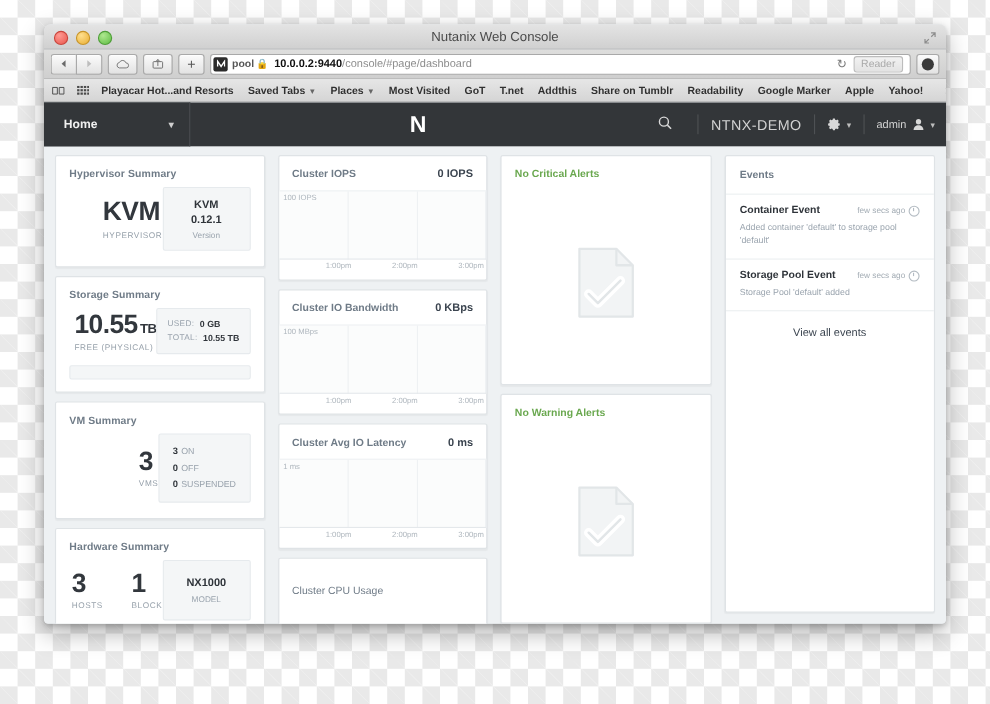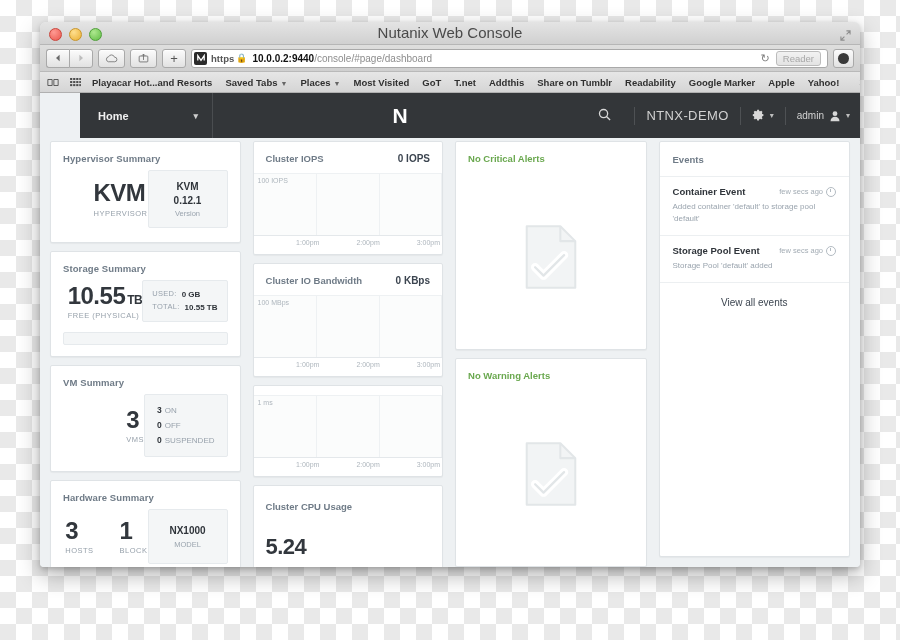--- a/index.html
+++ b/index.html
@@ -35,21 +35,21 @@
     position: relative;
     flex: 0 0 auto;
   }
   .traffic { position: absolute; left: 9px; top: 6px; display: flex; gap: 7px; }
   .tl { width: 11px; height: 11px; border-radius: 50%; }
   .tl.red    { background: radial-gradient(circle at 35% 30%, #ff9a93, #e9564c); border:1px solid #c9453c; }
   .tl.yellow { background: radial-gradient(circle at 35% 30%, #ffdf8e, #e9ae32); border:1px solid #c8952a; }
   .tl.green  { background: radial-gradient(circle at 35% 30%, #aee88f, #5fbc44); border:1px solid #4f9e39; }
   .win-title {
     text-align: center; line-height: 22px;
-    font-size: 15px; color: #4a4a4a; font-weight: 500;
+    font-size: 12px; color: #4a4a4a; font-weight: 500;
   }
   .fullscreen-icon {
     position: absolute; right: 9px; top: 5px;
     width: 11px; height: 11px; color: #8d8d8d;
   }
 
   
   .toolbar {
     height: 26px;
     background: linear-gradient(to bottom, #dededd 0%, #cfcfcf 100%);
@@ -134,25 +134,24 @@
   
   .page {
     flex: 1 1 auto;
     background: #eef1f3;
     overflow: hidden;
     position: relative;
   }
 
   
   .nxnav {
-    height: 45px;
+    height: 40px;
     background: #333639;
     display: flex; align-items: stretch;
     color: #e3e3e3;
-    margin-left: 40px;
   }
   .nx-home {
     width: 100px;
     background: #333639;
     display: flex; align-items: center; justify-content: space-between;
     padding: 0 14px 0 18px;
     font-size: 11px; font-weight: 700; color: #f0f0f0;
     border-right: 1px solid #4a4d50;
   }
   .nx-home .caret { font-size: 9px; color: #cfcfcf; }
@@ -267,21 +266,21 @@
   }
   .chart-xaxis {
     display: flex; justify-content: space-between;
     padding: 3px 2px 8px 2px;
     font-size: 7px; color: #aeb6bd;
   }
   .chart-xaxis span:first-child { margin-left: 22%; }
 
   
   .usage-card { flex: 1 1 0; }
-  .usage-title { font-size: 9.5px; color: #6f7b87; font-weight:700; padding: 14px 12px 0 12px; line-height: 1.45; }
+  .usage-title { font-size: 9.5px; color: #6f7b87; font-weight:400; padding: 23px 12px 0 12px; line-height: 1.45; }
   .usage-body { padding: 20px 12px 14px 12px; }
   .usage-num { font-size: 22px; font-weight: 700; color: #32373d; letter-spacing: -0.5px; }
 
   
   .alert-card {
     display: flex; flex-direction: column;
   }
   .alert-title { font-size: 9.5px; font-weight: 700; padding: 11px 12px 0 12px; }
   .alert-icon-wrap { flex: 1 1 auto; display: flex; align-items: center; justify-content: center; }
 
@@ -342,21 +341,21 @@
         </svg>
     </div>
     <div class="tb-btn plus">+</div>
 
     <div class="urlbar">
       <div class="url-favicon">
         <svg viewBox="0 0 10 10" width="8" height="8">
             <path d="M1 8V2l4 6 4-6v6" stroke="#ffffff" stroke-width="1.6" fill="none"></path>
           </svg>
       </div>
-      <span class="url-scheme">https</span>
+      <span class="url-scheme">pool</span>
       <span class="url-lock">🔒</span>
       <span class="url-host">10.0.0.2:9440</span>
       <span class="url-path">/console/#page/dashboard</span>
       <span class="url-spacer"></span>
       <span class="reload-icon">↻</span>
       <span class="reader-btn">Reader</span>
     </div>
 
     <div class="dl-btn">
         <div class="dl-dot"></div>
@@ -555,20 +554,24 @@
             <div class="chart-baseline"></div>
           </div>
           <div class="chart-xaxis">
             <span>1:00pm</span>
             <span>2:00pm</span>
             <span>3:00pm</span>
           </div>
         </div>
 
         <div class="card">
+          <div class="card-title-row">
+            <span class="t">Cluster Avg IO Latency</span>
+            <span class="v">0 ms</span>
+          </div>
           <div class="chart-area">
             <span class="chart-ylabel">1 ms</span>
             <div class="gridline" style="left:33%"></div>
             <div class="gridline" style="left:66.5%"></div>
             <div class="gridline" style="left:99.5%"></div>
             <div class="chart-baseline"></div>
           </div>
           <div class="chart-xaxis">
             <span>1:00pm</span>
             <span>2:00pm</span>

